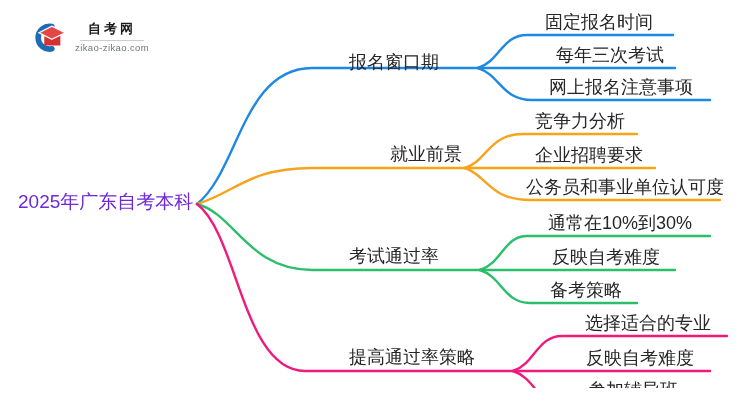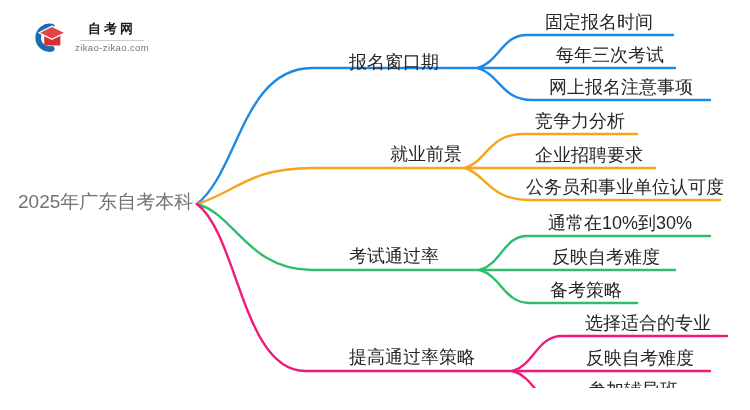--- a/index.html
+++ b/index.html
@@ -5,21 +5,21 @@
   html,body{margin:0;padding:0;background:#ffffff;}
   .stage{
     position:relative;width:750px;height:388px;overflow:hidden;background:#ffffff;
     font-family:"Liberation Sans","DejaVu Sans",sans-serif;
   }
   svg.lines{position:absolute;left:0;top:0;}
   .lbl{
     position:absolute;white-space:nowrap;color:#262626;line-height:22px;
     transform:translateX(-50%);
   }
-  .root-lbl{font-size:19px;transform:none;color:#737373;text-align:center;}
+  .root-lbl{font-size:19px;transform:none;color:#6d28d9;text-align:center;}
   .branch-lbl{font-size:18px;}
   .sub-lbl{font-size:18px;}
   .logo{position:absolute;left:32px;top:20px;display:flex;align-items:center;gap:9px;}
   .logo-text{display:flex;flex-direction:column;align-items:center;}
   .logo-title{font-size:13px;font-weight:bold;letter-spacing:3px;color:#1b1b1b;}
   .logo-divider{width:64px;height:1px;background:#c9ced4;margin:2px 0 1px 0;}
   .logo-domain{font-size:9.5px;color:#6e757c;letter-spacing:.4px;}
 </style>
 </head>
 <body>

